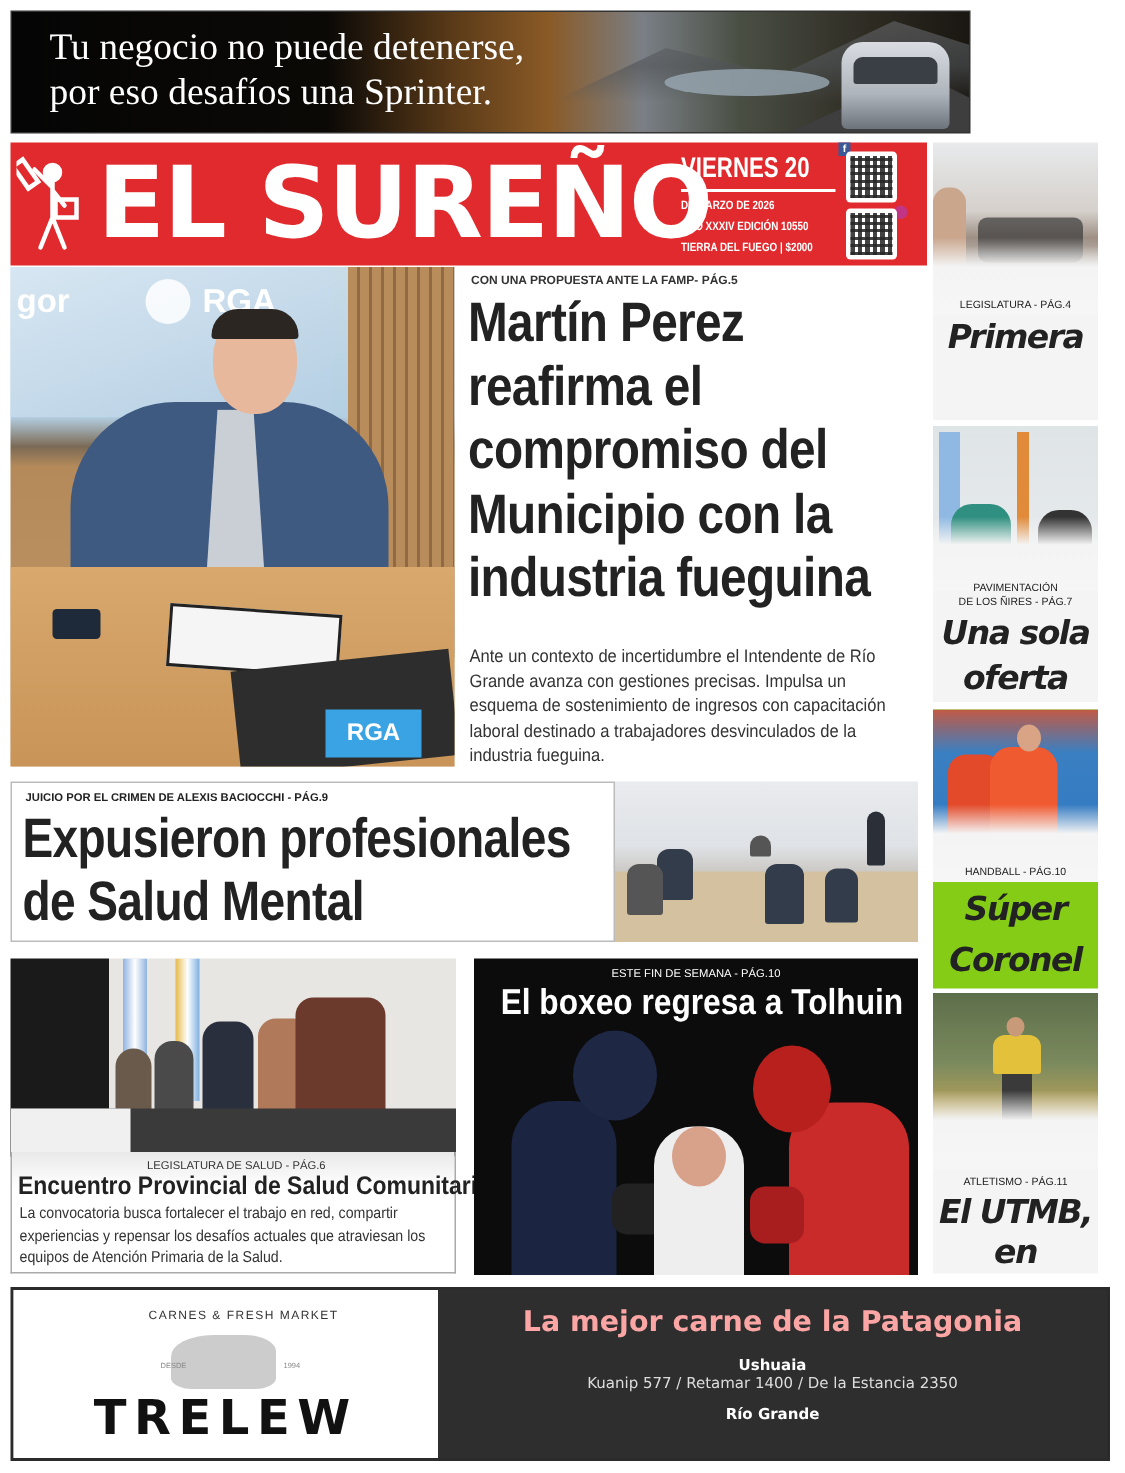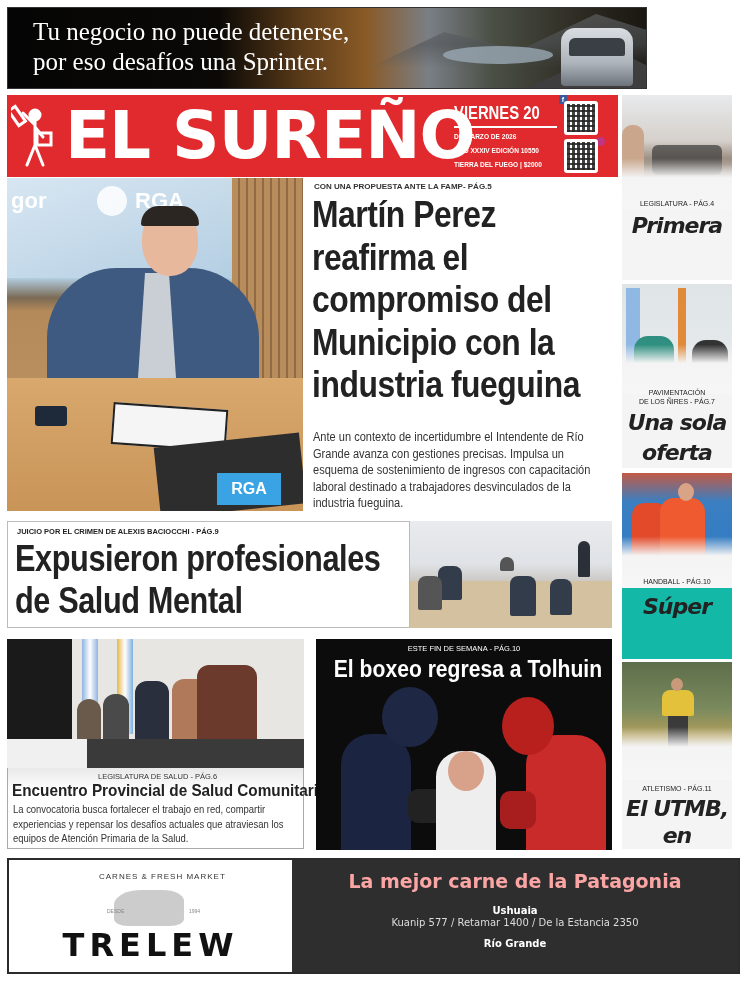--- a/index.html
+++ b/index.html
@@ -159,29 +159,30 @@
     <div style="position:absolute;left:70px;top:56px;width:36px;height:40px;background:#333;border-radius:14px 14px 4px 4px;"></div>
     <div style="position:absolute;left:30px;top:80px;width:36px;height:18px;background:#777;"></div>
     <div class="side-fade"></div>
   </div>
   <div class="kicker" style="top:104px;">PAVIMENTACIÓN</div>
   <div class="kicker" style="top:113px;">DE LOS ÑIRES - PÁG.7</div>
   <div class="head" style="top:122px;">Una sola</div>
   <div class="head" style="top:152px;">oferta</div>
 </div>
 
-<div class="side" style="top:473px;height:186px;background:#14b8a6;">
+<div class="side" style="top:473px;height:186px;background:#84cc16;">
   <div class="photo" style="height:115px;background:linear-gradient(180deg,#c25a45 0%,#3a7fc1 25%,#2d77c4 100%);">
     <div style="position:absolute;left:10px;top:30px;width:36px;height:75px;background:#e24a2a;border-radius:12px 12px 2px 2px;"></div>
     <div style="position:absolute;left:38px;top:25px;width:45px;height:85px;background:#ef5a30;border-radius:14px 14px 2px 2px;"></div>
     <div style="position:absolute;left:56px;top:10px;width:16px;height:18px;background:#d9a385;border-radius:50%;"></div>
     <div class="side-fade"></div>
   </div>
   <div class="kicker" style="top:104px;">HANDBALL - PÁG.10</div>
   <div class="head" style="top:117px;">Súper</div>
+  <div class="head" style="top:151px;">Coronel</div>
 </div>
 
 <div class="side" style="top:662px;height:187px;background:#f4f4f4;">
   <div class="photo" style="height:118px;background:linear-gradient(180deg,#5d6e4a 0%,#7b8a5d 40%,#b7a15a 65%,#c9c7c2 85%,#ececec 100%);">
     <div style="position:absolute;left:40px;top:28px;width:32px;height:26px;background:#e3c13a;border-radius:8px 8px 2px 2px;"></div>
     <div style="position:absolute;left:49px;top:16px;width:12px;height:13px;background:#c89a7a;border-radius:50%;"></div>
     <div style="position:absolute;left:46px;top:54px;width:20px;height:46px;background:#3a3a3a;"></div>
     <div class="side-fade"></div>
   </div>
   <div class="kicker" style="top:122px;">ATLETISMO - PÁG.11</div>

